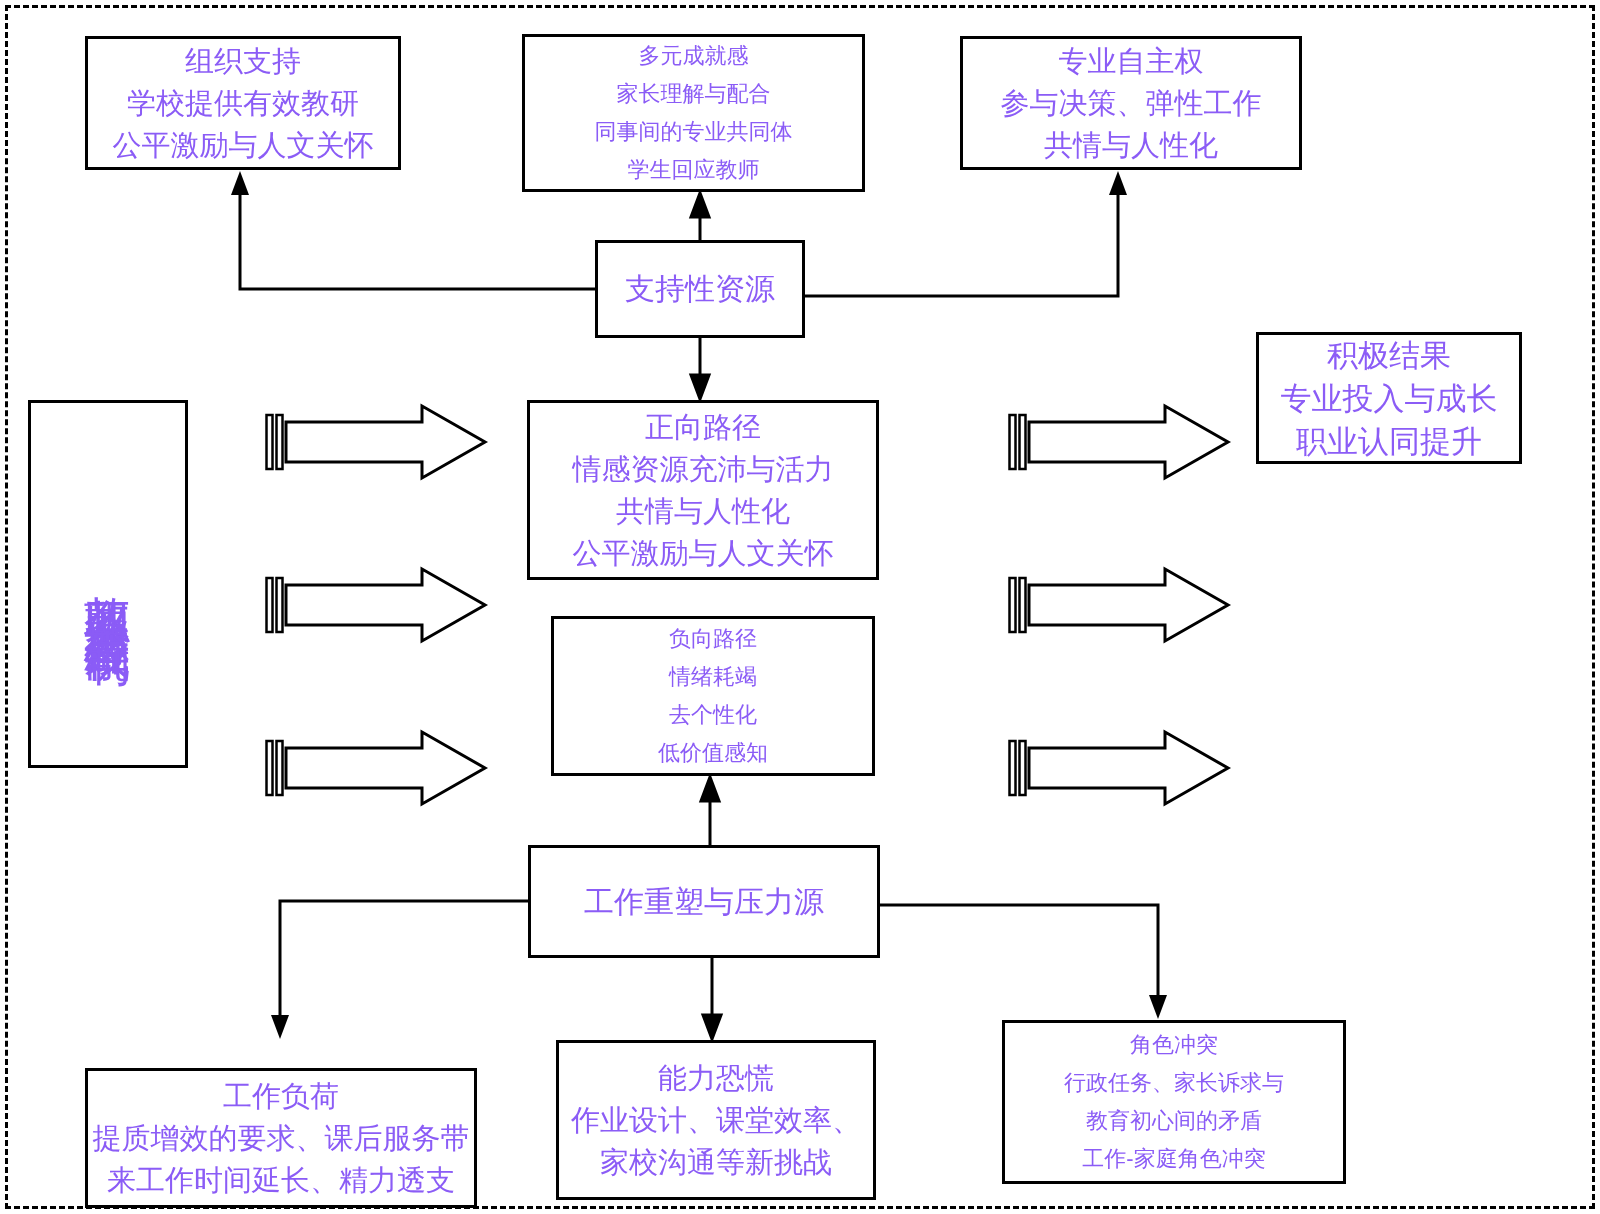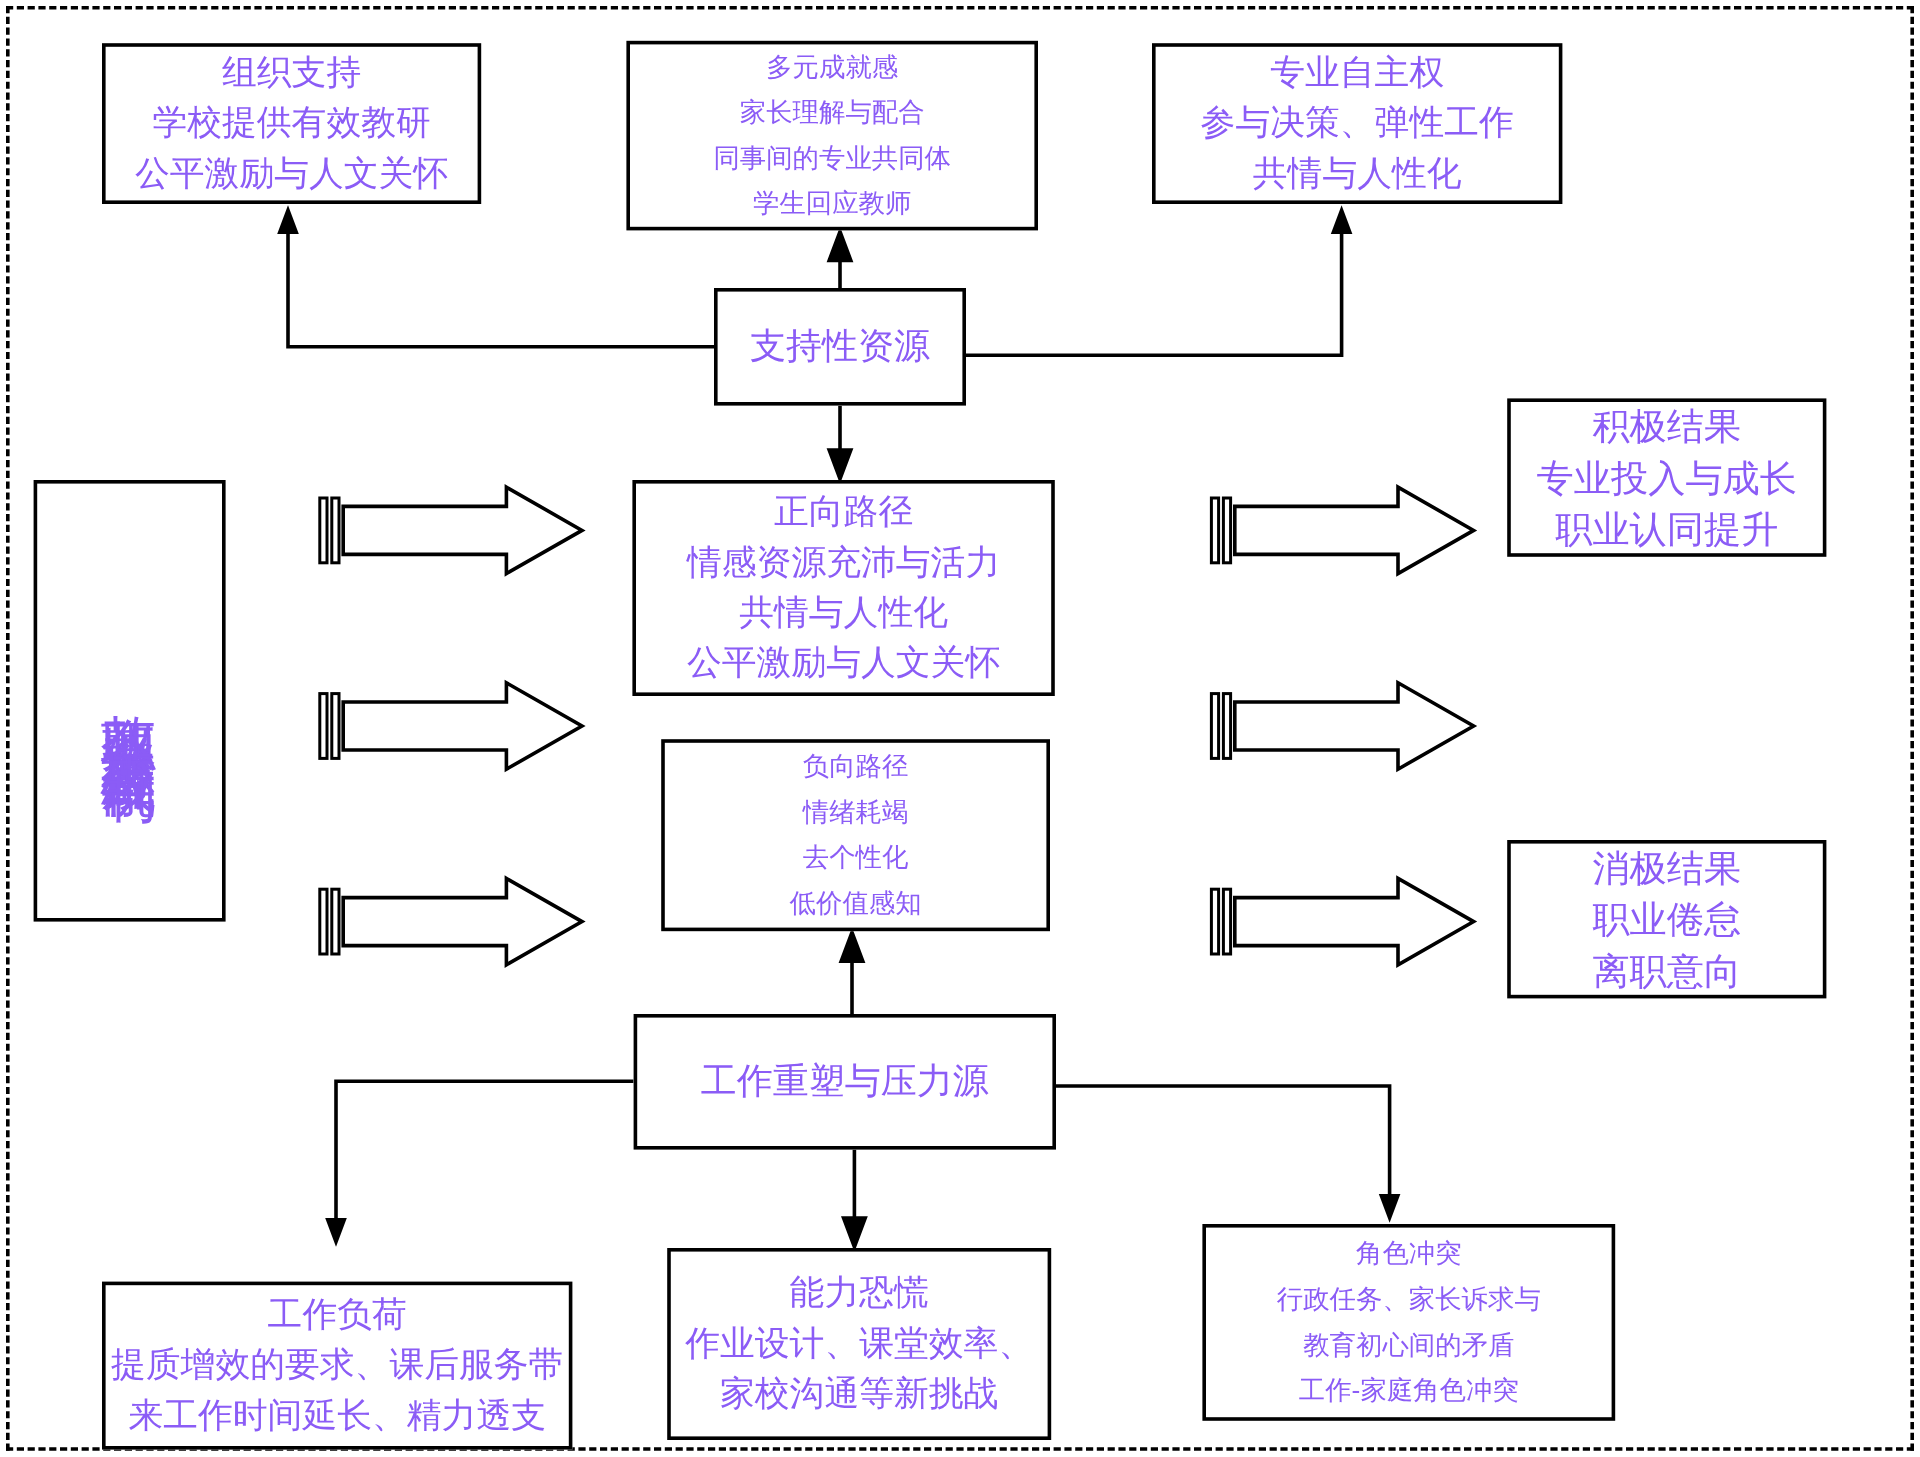--- a/index.html
+++ b/index.html
@@ -152,25 +152,20 @@
   <div class="dbox b-craft fs30">
     <div class="ln">工作重塑与压力源</div>
   </div>
 
   <div class="dbox b-posout fs31">
     <div class="ln">积极结果</div>
     <div class="ln">专业投入与成长</div>
     <div class="ln">职业认同提升</div>
   </div>
 
-  <div class="dbox b-negout fs31">
-    <div class="ln">消极结果</div>
-    <div class="ln">职业倦怠</div>
-    <div class="ln">离职意向</div>
-  </div>
 
   <div class="dbox b-load fs29">
     <div class="ln">工作负荷</div>
     <div class="ln">提质增效的要求、课后服务带</div>
     <div class="ln">来工作时间延长、精力透支</div>
   </div>
 
   <div class="dbox b-panic fs29">
     <div class="ln">能力恐慌</div>
     <div class="ln">作业设计、课堂效率、</div>

